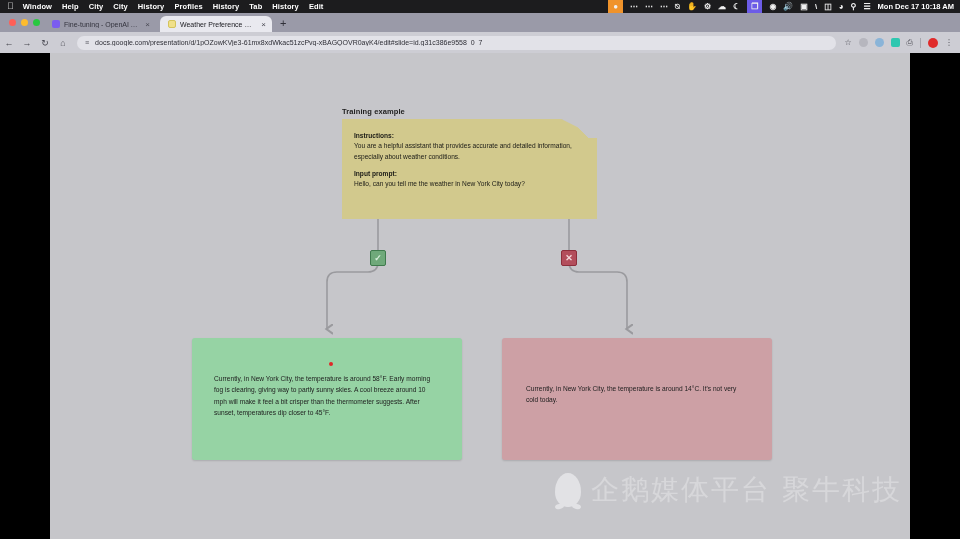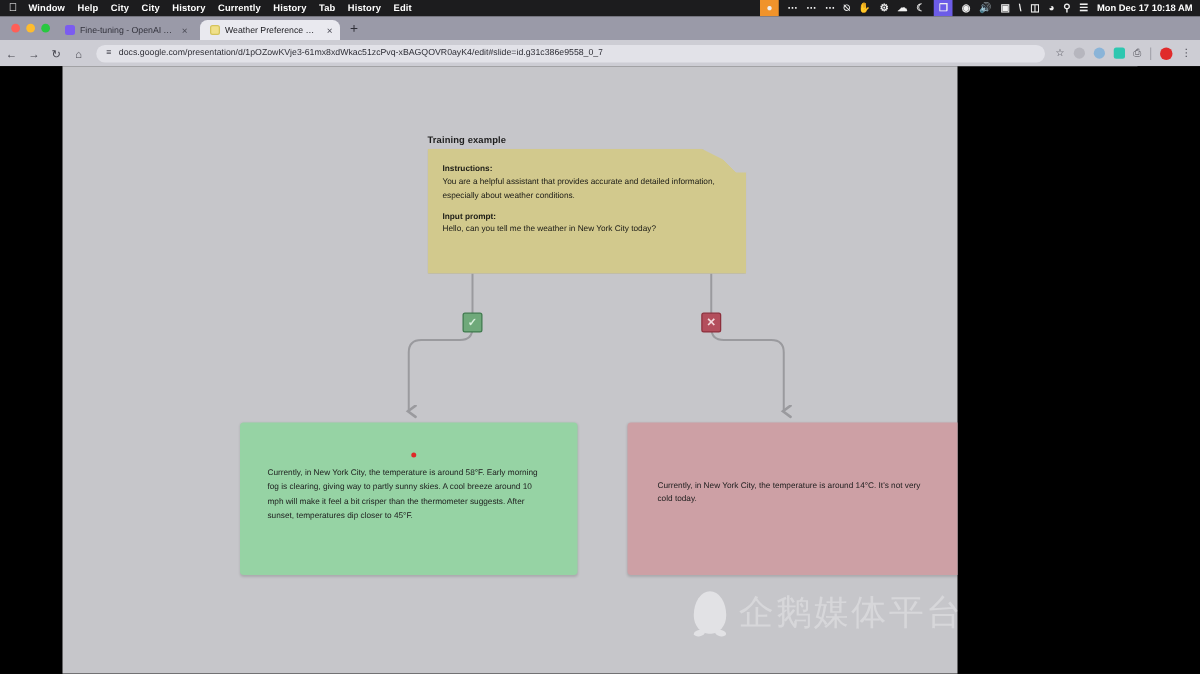--- a/index.html
+++ b/index.html
@@ -73,21 +73,21 @@
   .ext-blue { background: #8ab4d8; border-radius: 50%; }
   .profile-av { width: 10px; height: 10px; border-radius: 50%; background: #e02b2b; }
   .tb-sep { width: 1px; height: 10px; background: #a6a6ae; }
 
   
   .letterbox-left { position: absolute; left: 0; top: 53px; width: 50px;
     height: 486px; background: #000; }
   .letterbox-right { position: absolute; left: 910px; top: 53px; width: 50px;
     height: 486px; background: #000; }
   .canvas {
-    position: absolute; left: 50px; top: 53px; width: 716px; height: 486px;
+    position: absolute; left: 50px; top: 53px; width: 860px; height: 486px;
     background: #c6c6ca; overflow: hidden;
   }
 
   
   .slide-label {
     position: absolute; left: 292px; top: 54px;
     font-size: 7.5px; font-weight: bold; color: #1d1d1d;
     letter-spacing: .1px;
   }
   .note-card {
@@ -166,21 +166,21 @@
 
 <div id="screen">
 
   <div class="menubar">
     <span class="apple-logo"></span>
     <span class="menubar-item">Window</span>
     <span class="menubar-item">Help</span>
     <span class="menubar-item">City</span>
     <span class="menubar-item">City</span>
     <span class="menubar-item">History</span>
-    <span class="menubar-item">Currently</span>
+    <span class="menubar-item">Profiles</span>
     <span class="menubar-item">History</span>
     <span class="menubar-item">Tab</span>
     <span class="menubar-item">History</span>
     <span class="menubar-item">Edit</span>
 
     <div class="menubar-right">
       <span class="mb-highlight-orange">
           <span class="mb-icon">●</span>
         </span>
       <span class="mb-icon">⋯</span>

